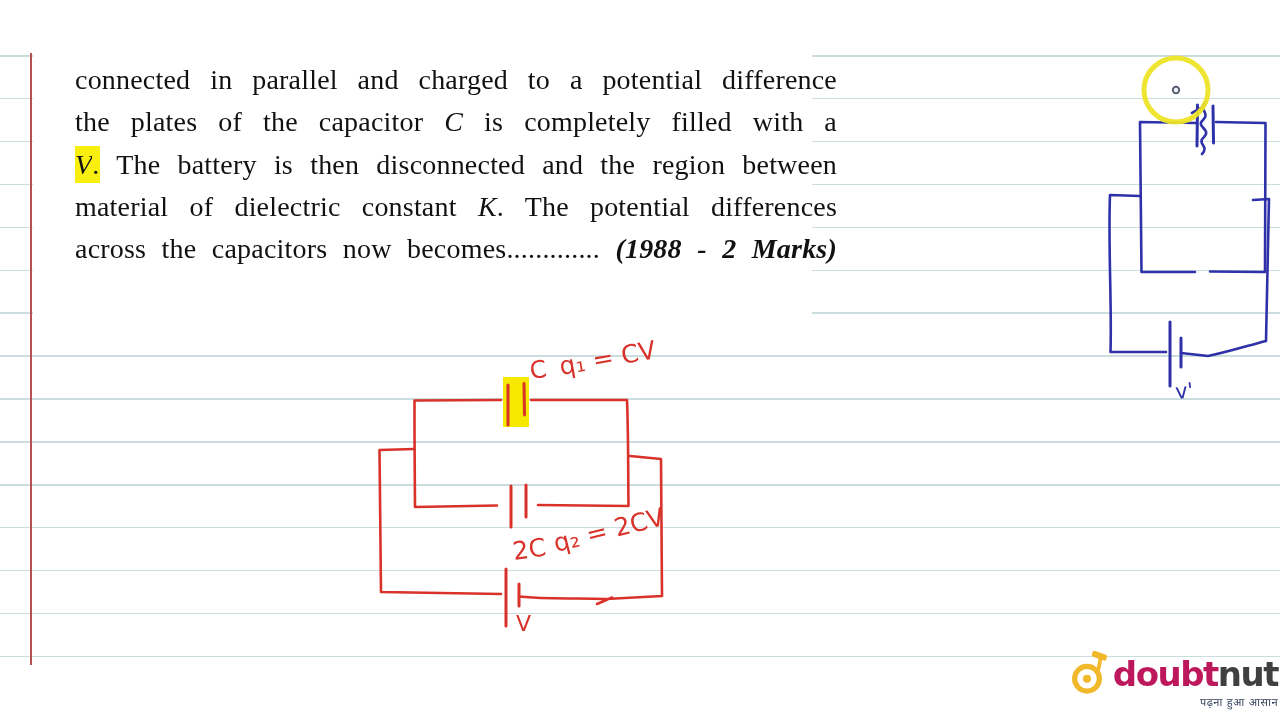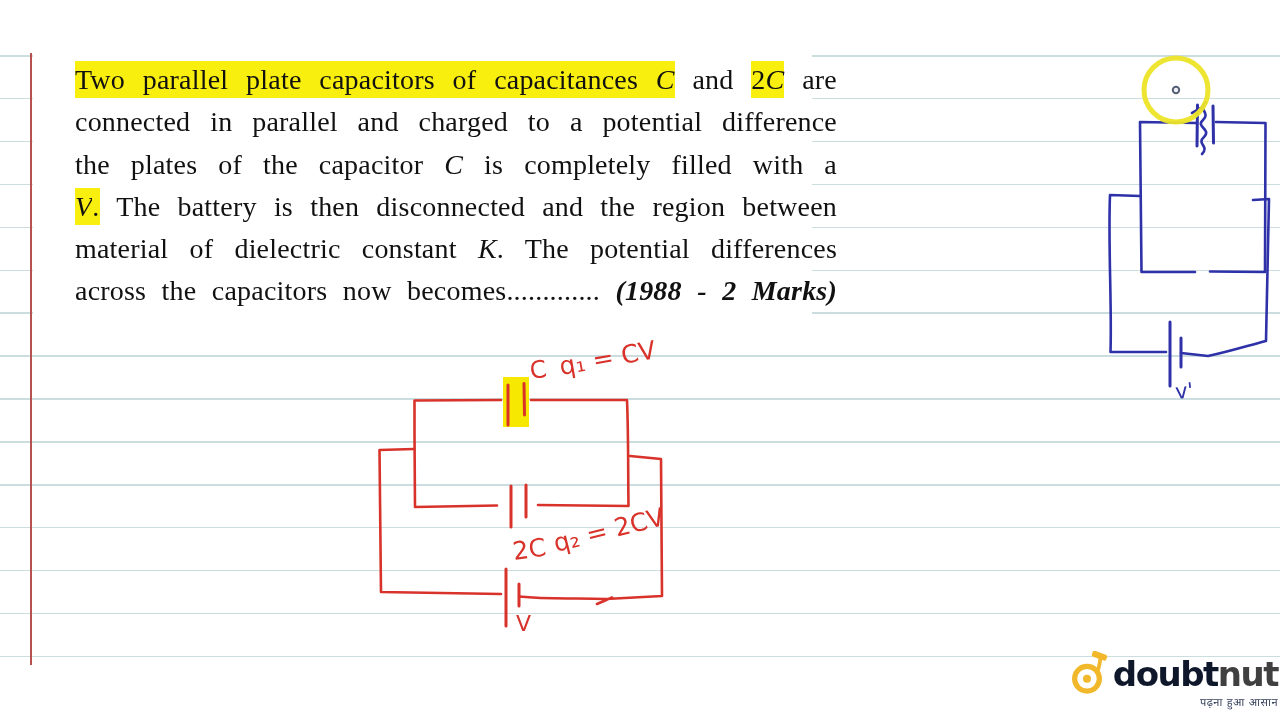--- a/index.html
+++ b/index.html
@@ -41,36 +41,35 @@
   
   .sketch-layer{position:absolute;left:0;top:0;width:1280px;height:720px;}
   .sketch-layer text{font-family:"DejaVu Sans",sans-serif;stroke:none;}
   
   .logo{
     position:absolute;left:1068px;top:651px;width:210px;
     font-family:"DejaVu Sans",sans-serif;
   }
   .logo-row{display:flex;align-items:center;gap:3px;}
   .wordmark{font-size:34px;font-weight:bold;letter-spacing:-1.5px;line-height:44px;}
-  .word-doubt{color:#0f172a;margin-top:38px;}
+  .word-doubt{color:#be185d;margin-top:38px;}
   .word-nut{color:#404040;}
   .tagline{
     font-size:11px;color:#303c58;text-align:right;
     margin-top:-4px;letter-spacing:0.5px;line-height:20px;
   }
 </style>
 </head>
 <body>
 
 <div class="ruled-paper"></div>
 <div class="margin-line"></div>
 
 <div class="question-sheet">
   <div class="question-text">
-    <div class="qline"><span class="hl">Two parallel plate capacitors of capacitances </span><span class="hl it">C</span><span> and </span><span class="hl">2</span><span class="hl it">C</span><span> are</span></div>
     <div class="qline"><span>connected in parallel and charged to a potential difference</span></div>
     <div class="qline"><span>the plates of the capacitor </span><span class="it">C</span><span> is completely filled with a</span></div>
     <div class="qline"><span class="hl it">V</span><span class="hl">.</span><span> The battery is then disconnected and the region between</span></div>
     <div class="qline"><span>material of dielectric constant </span><span class="it">K</span><span>. The potential differences</span></div>
     <div class="qline"><span>across the capacitors now becomes............. </span><span class="bi">(1988 - 2 Marks)</span></div>
   </div>
 </div>
 
 <svg class="sketch-layer" viewBox="0 0 1280 720" xmlns="http://www.w3.org/2000/svg">
 

